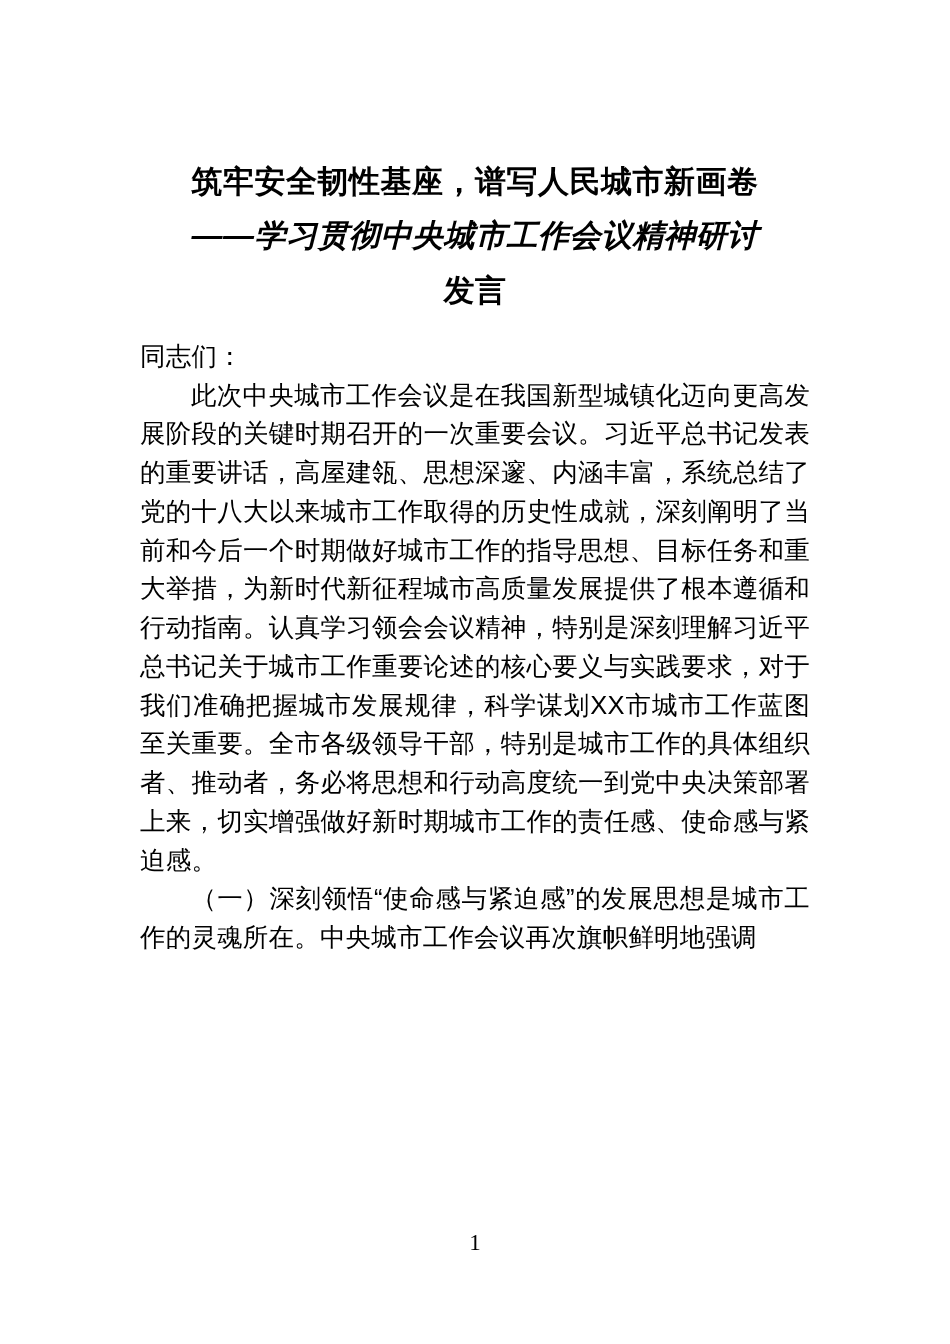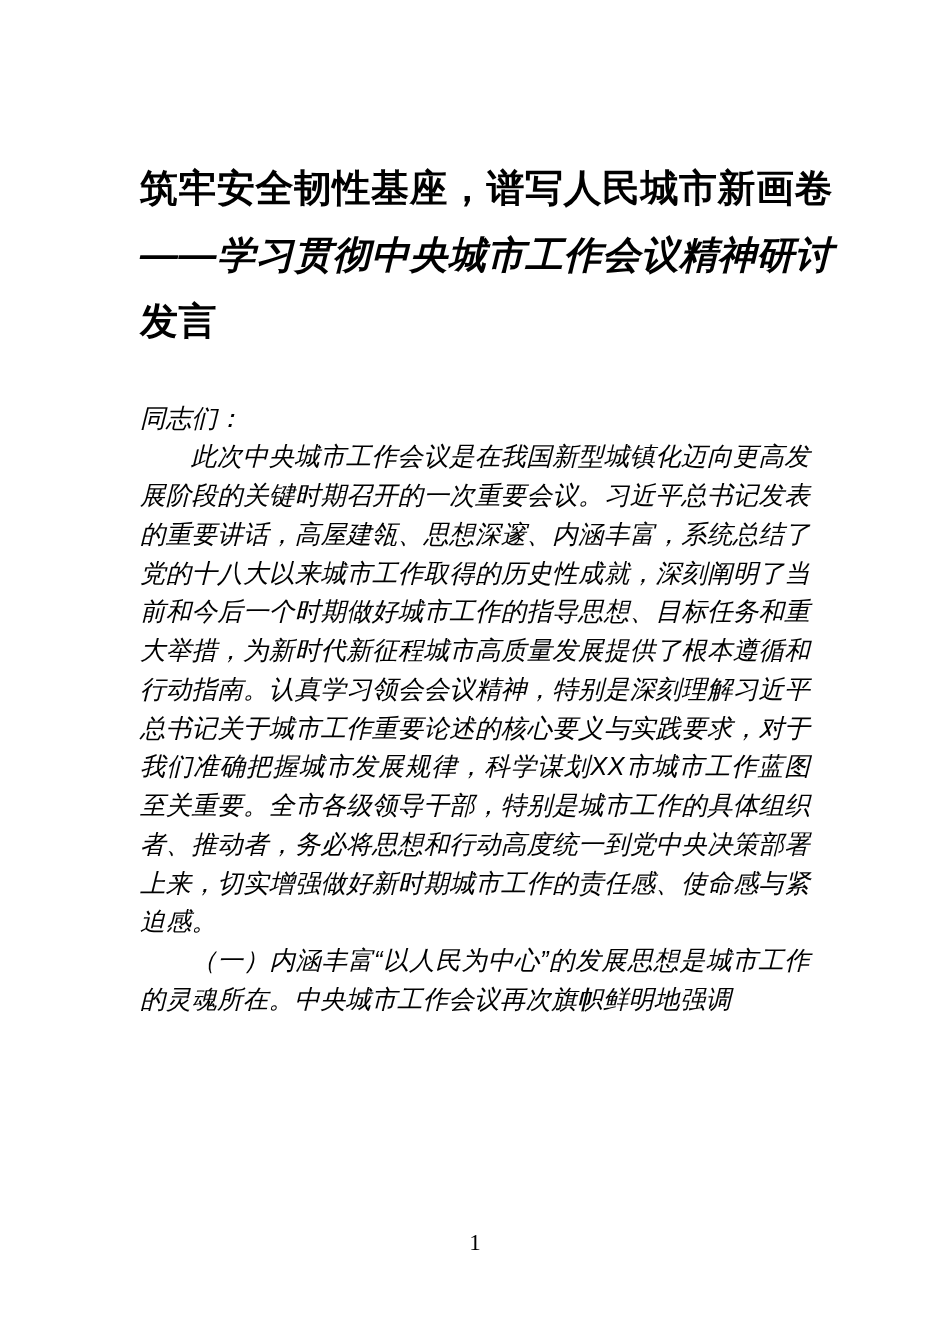--- a/index.html
+++ b/index.html
@@ -16,41 +16,40 @@
     overflow: hidden;
   }
   .page {
     width: 950px;
     height: 1344px;
     box-sizing: border-box;
     padding: 155px 140px 40px 140px;
     position: relative;
   }
   .doc-title {
-    font-size: 38px;
+    font-size: 31px;
     font-weight: 700;
     text-align: center;
     line-height: 1.75;
     letter-spacing: 0.5px;
     margin: 0 0 4px 0;
   }
   .title-line {
     display: block;
     white-space: nowrap;
   }
   .title-line.l2 {
     text-align: center;
     font-style: italic;
   }
   .title-line.l3 {
-    text-align: left;
+    text-align: center;
   }
   .body-block {
-    margin-top: 44px;
-    font-style: italic;
+    margin-top: 19px;
   }
   p.para {
     font-size: 25.5px;
     line-height: 1.52;
     margin: 0;
     text-align: justify;
     text-justify: inter-ideograph;
     letter-spacing: 0.2px;
   }
   p.indent {
@@ -76,17 +75,17 @@
 
   <h1 class="doc-title">
     <span class="title-line l1">筑牢安全韧性基座，谱写人民城市新画卷</span>
     <span class="title-line l2">——学习贯彻中央城市工作会议精神研讨</span>
     <span class="title-line l3">发言</span>
   </h1>
 
   <div class="body-block">
     <p class="para salutation">同志们：</p>
     <p class="para indent">此次中央城市工作会议是在我国新型城镇化迈向更高发展阶段的关键时期召开的一次重要会议。习近平总书记发表的重要讲话，高屋建瓴、思想深邃、内涵丰富，系统总结了党的十八大以来城市工作取得的历史性成就，深刻阐明了当前和今后一个时期做好城市工作的指导思想、目标任务和重大举措，为新时代新征程城市高质量发展提供了根本遵循和行动指南。认真学习领会会议精神，特别是深刻理解习近平总书记关于城市工作重要论述的核心要义与实践要求，对于我们准确把握城市发展规律，科学谋划XX市城市工作蓝图至关重要。全市各级领导干部，特别是城市工作的具体组织者、推动者，务必将思想和行动高度统一到党中央决策部署上来，切实增强做好新时期城市工作的责任感、使命感与紧迫感。</p>
-    <p class="para indent">（一）内涵丰富“以人民为中心”的发展思想是城市工作的灵魂所在。中央城市工作会议再次旗帜鲜明地强调</p>
+    <p class="para indent">（一）深刻领悟“使命感与紧迫感”的发展思想是城市工作的灵魂所在。中央城市工作会议再次旗帜鲜明地强调</p>
   </div>
 
   <div class="page-number">1</div>
 </div>
 
 </body></html>

